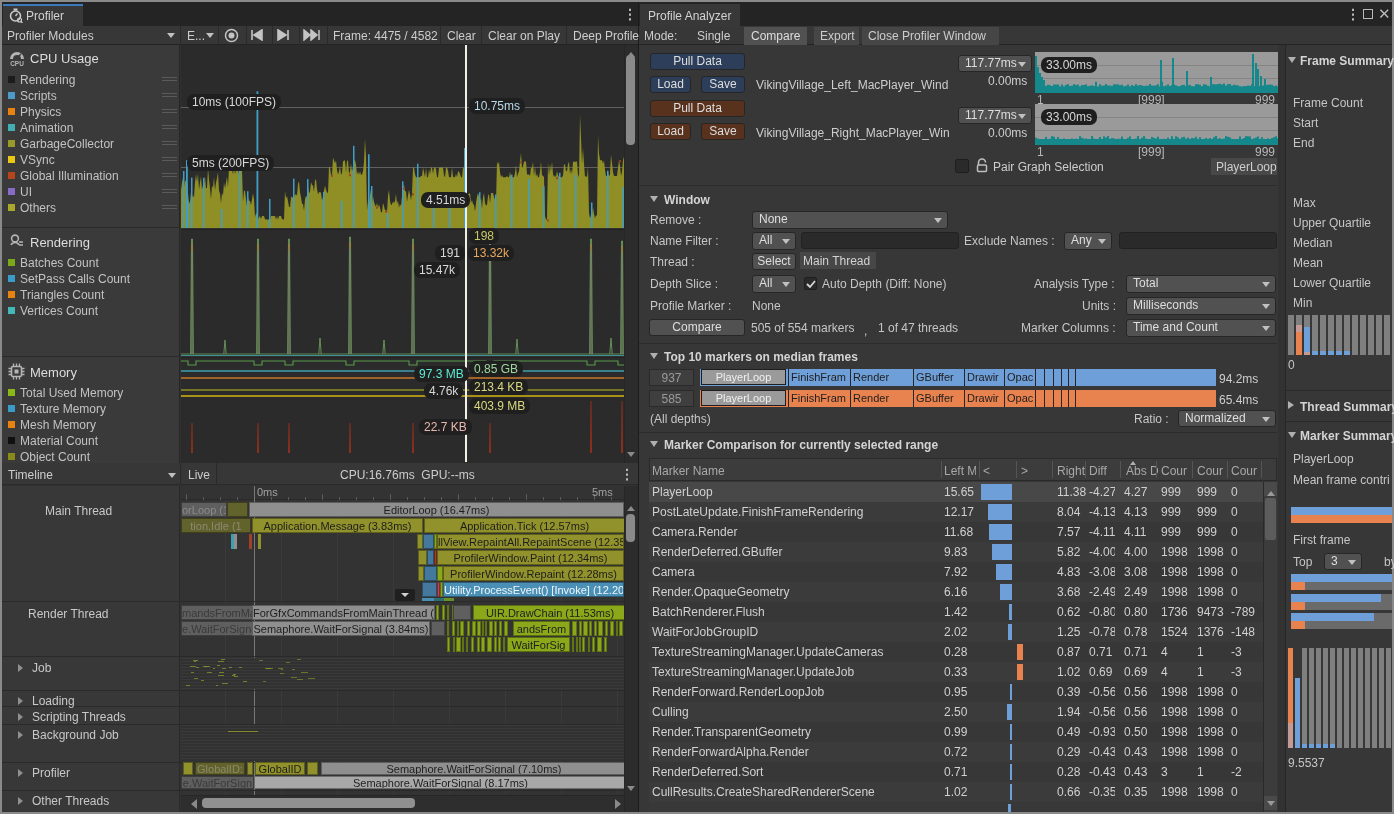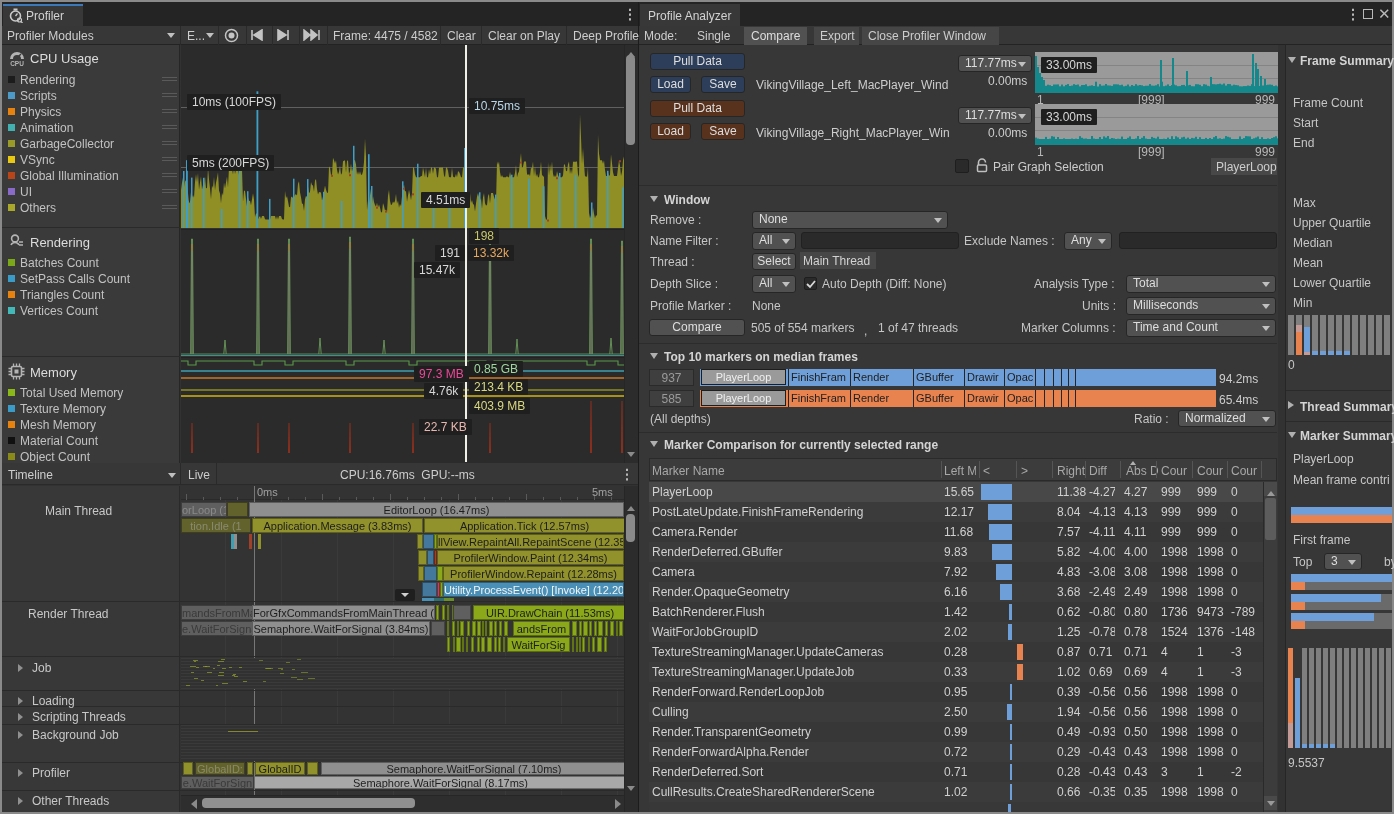--- a/index.html
+++ b/index.html
@@ -6,21 +6,21 @@
 .a{position:absolute;}
 .tx{position:absolute;white-space:nowrap;}
 .b{font-weight:bold;}
 .dd{position:absolute;background:#515151;border:1px solid #262626;border-radius:3px;color:#dedede;line-height:15px;padding-left:6px;}
 .dd:after{content:"";position:absolute;right:5px;top:6px;border:4px solid transparent;border-top:5px solid #c0c0c0;}
 .btn{position:absolute;background:#515151;border:1px solid #262626;border-radius:3px;color:#dedede;text-align:center;}
 .inp{position:absolute;background:#2a2a2a;border:1px solid #212121;border-radius:3px;}
 .sq{position:absolute;width:7px;height:7px;left:8px;}
 .mi{position:absolute;left:20px;white-space:nowrap;color:#c2c2c2;}
 .hdl{position:absolute;left:162px;width:15px;height:2px;border-top:1px solid #5a5a5a;border-bottom:1px solid #5a5a5a;padding-top:2px;background-clip:content-box;}
-.pill{position:absolute;background:#1f1f1f;border-radius:1px;color:#d8d8d8;padding:1px 5px;white-space:nowrap;z-index:5;}
+.pill{position:absolute;background:#1f1f1f;border-radius:7px;color:#d8d8d8;padding:1px 5px;white-space:nowrap;z-index:5;}
 .thl{position:absolute;color:#c8c8c8;}
 .bar{position:absolute;height:15px;line-height:15px;text-align:center;overflow:hidden;white-space:nowrap;font-size:11px;}
 .hr{position:absolute;height:1px;background:#2a2a2a;}
 </style></head><body>
 <div class="a" style="left:2px;top:2px;width:1390px;height:810px;background:#323232"></div>
 <div class="a" style="left:2px;top:2px;width:636px;height:24px;background:#242424"></div>
 <div class="a" style="left:639px;top:2px;width:753px;height:24px;background:#242424"></div>
 <div class="a" style="left:638px;top:2px;width:1px;height:810px;background:#1c1c1c"></div>
 <div class="a" style="left:3px;top:4px;width:80px;height:22px;background:#383838;border-top:2px solid #3b79bb"></div>
 <svg class="a" style="left:8px;top:8px" width="15" height="15" viewBox="0 0 15 15">
@@ -244,21 +244,21 @@
     </svg></div>
 <div class="a" style="left:465px;top:45px;width:2px;height:417px;background:#efefe6;z-index:4"></div>
 <div class="pill" style="left:187px;top:94px">10ms (100FPS)</div>
 <div class="pill" style="left:187px;top:155px">5ms (200FPS)</div>
 <div class="pill" style="left:469px;top:98px;color:#b8d8ea">10.75ms</div>
 <div class="pill" style="left:421px;top:192px">4.51ms</div>
 <div class="pill" style="left:469px;top:228px;color:#c8c868">198</div>
 <div class="pill" style="left:435px;top:245px">191</div>
 <div class="pill" style="left:468px;top:245px;color:#e8a860">13.32k</div>
 <div class="pill" style="left:414px;top:262px">15.47k</div>
-<div class="pill" style="left:414px;top:366px;color:#ec4899">97.3 MB</div>
+<div class="pill" style="left:414px;top:366px;color:#5eead4">97.3 MB</div>
 <div class="pill" style="left:469px;top:361px;color:#9ed89e">0.85 GB</div>
 <div class="pill" style="left:469px;top:379px;color:#d8d880">213.4 KB</div>
 <div class="pill" style="left:424px;top:383px">4.76k</div>
 <div class="pill" style="left:469px;top:398px;color:#d8d880">403.9 MB</div>
 <div class="pill" style="left:419px;top:419px;color:#e8b8b0">22.7 KB</div>
 <div class="a" style="left:624px;top:45px;width:14px;height:418px;background:#2c2c2c;border-left:1px solid #262626"></div>
 <div class="a" style="left:627px;top:48px;border:4px solid transparent;border-bottom:5px solid #8a8a8a"></div>
 <div class="a" style="left:626px;top:55px;width:9px;height:90px;background:#8a8a8a;border-radius:4px"></div>
 <div class="a" style="left:627px;top:452px;border:4px solid transparent;border-top:5px solid #8a8a8a"></div>
 <div class="a" style="left:2px;top:463px;width:636px;height:22px;background:#373737;border-bottom:1px solid #2a2a2a"></div>

